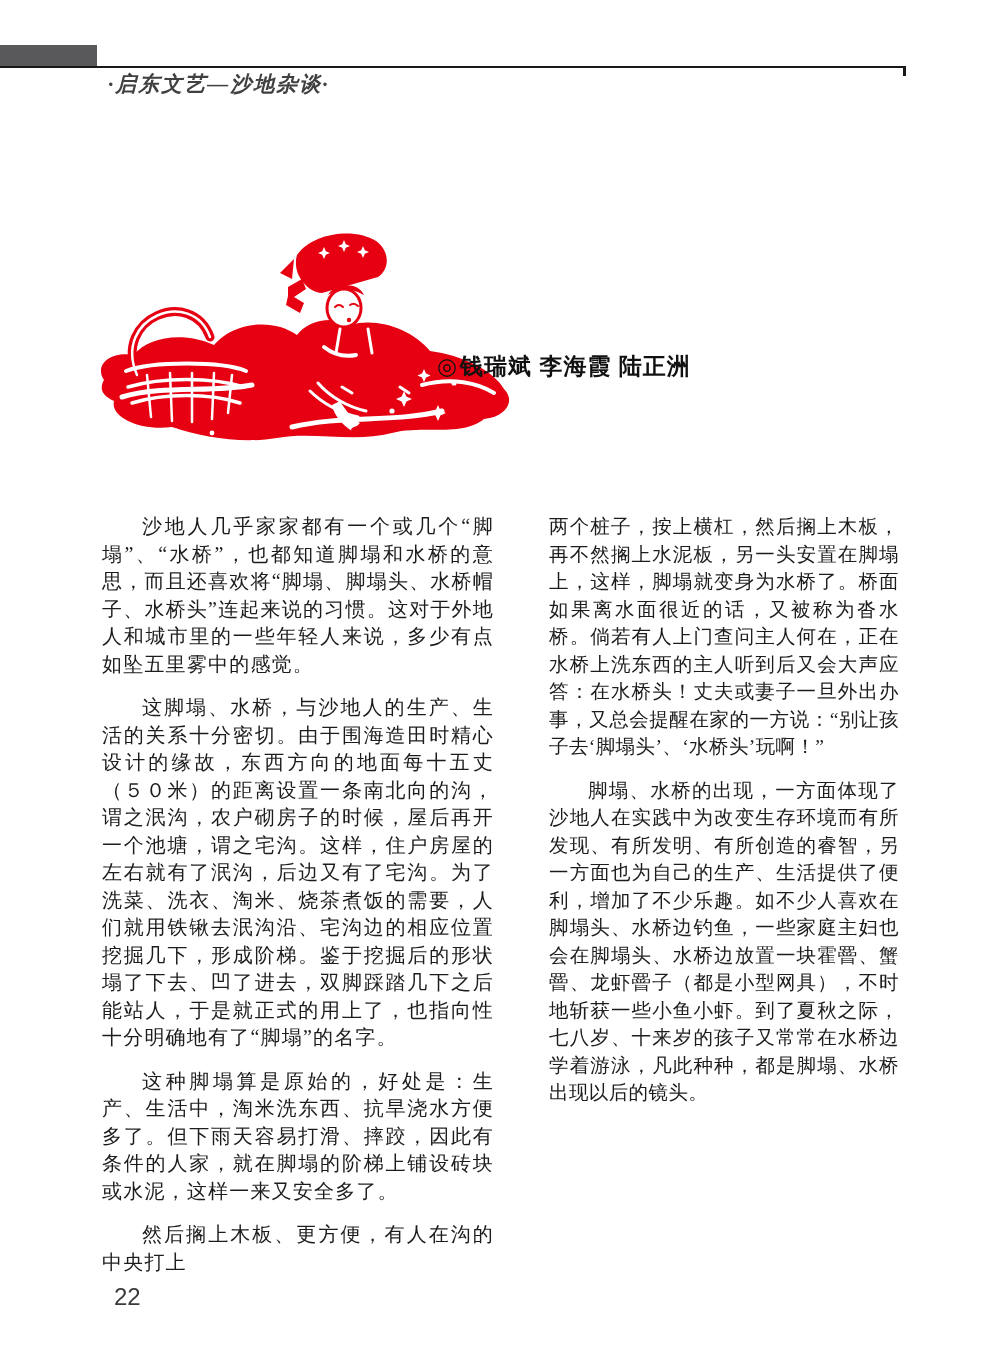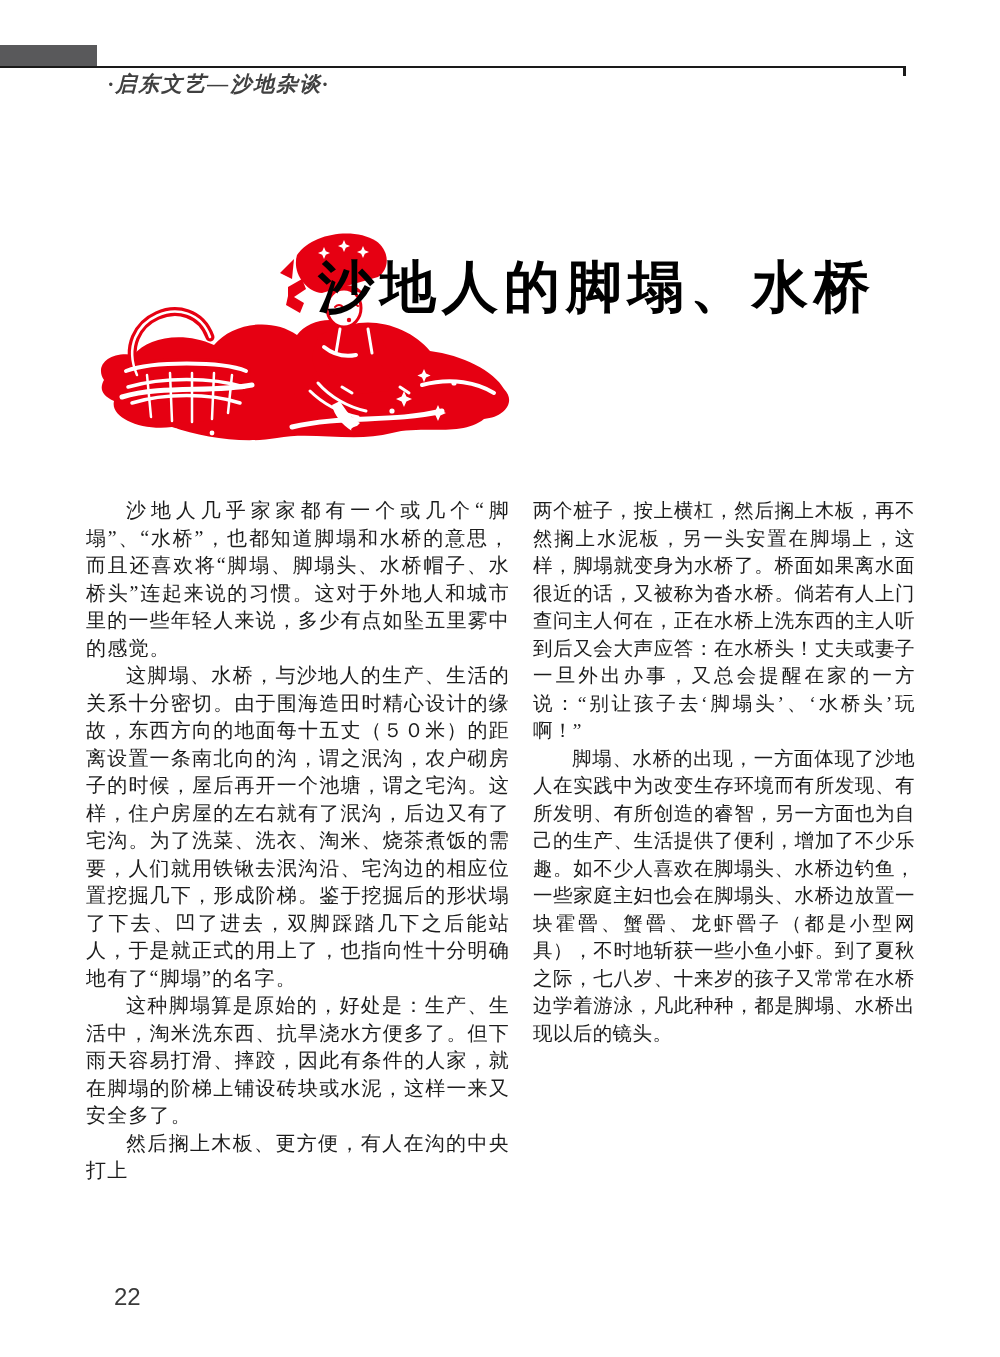--- a/index.html
+++ b/index.html
@@ -54,21 +54,21 @@
     letter-spacing:1px; color:#111;
     font-family:"Liberation Sans","DejaVu Sans",sans-serif;
     white-space:nowrap;
   }
   .byline .marker { margin-right:2px; font-weight:normal; }
   
   .col { position:absolute; top:497px; }
   .col-left  { left:86px;  width:424px; }
   .col-right { left:533px; width:382px; }
   .col p {
-    margin:0;
+    margin:16px;
     text-align:justify;
     text-indent:2em;
     color:#1c1c1c;
   }
   .col-left p  { font-size:20px;   line-height:27.5px; letter-spacing:1.2px; }
   .col-right p { font-size:19.5px; line-height:27.5px; letter-spacing:0.4px; }
   .col p.no-indent { text-indent:0; }
   
   .page-number {
     position:absolute; left:114px; top:1283px;
@@ -163,21 +163,23 @@
       <path d="M312,166 l2.4,5.6 5.6,2.4 -5.6,2.4 -2.4,5.6 -2.4,-5.6 -5.6,-2.4 5.6,-2.4 z"></path>
       <path d="M346,180 l2.4,5.6 5.6,2.4 -5.6,2.4 -2.4,5.6 -2.4,-5.6 -5.6,-2.4 5.6,-2.4 z"></path>
       <path d="M332,144 l2,4.6 4.6,2 -4.6,2 -2,4.6 -2,-4.6 -4.6,-2 4.6,-2 z"></path>
       <circle cx="300" cy="186" r="2.6"></circle>
       <circle cx="362" cy="158" r="2.6"></circle>
       <circle cx="84" cy="206" r="2.4"></circle>
       <circle cx="120" cy="208" r="2.4"></circle>
     </g>
   </svg>
 
-  <h1 class="article-title">沙地人的脚塌、水桥</h1>
+  <div class="byline">
+    <span class="marker">◎</span><span>钱瑞斌 李海霞 陆正洲</span>
+  </div>
 
   <div class="col col-left">
     <p>沙地人几乎家家都有一个或几个“脚塌”、“水桥”，也都知道脚塌和水桥的意思，而且还喜欢将“脚塌、脚塌头、水桥帽子、水桥头”连起来说的习惯。这对于外地人和城市里的一些年轻人来说，多少有点如坠五里雾中的感觉。</p>
     <p>这脚塌、水桥，与沙地人的生产、生活的关系十分密切。由于围海造田时精心设计的缘故，东西方向的地面每十五丈（５０米）的距离设置一条南北向的沟，谓之泯沟，农户砌房子的时候，屋后再开一个池塘，谓之宅沟。这样，住户房屋的左右就有了泯沟，后边又有了宅沟。为了洗菜、洗衣、淘米、烧茶煮饭的需要，人们就用铁锹去泯沟沿、宅沟边的相应位置挖掘几下，形成阶梯。鉴于挖掘后的形状塌了下去、凹了进去，双脚踩踏几下之后能站人，于是就正式的用上了，也指向性十分明确地有了“脚塌”的名字。</p>
     <p>这种脚塌算是原始的，好处是：生产、生活中，淘米洗东西、抗旱浇水方便多了。但下雨天容易打滑、摔跤，因此有条件的人家，就在脚塌的阶梯上铺设砖块或水泥，这样一来又安全多了。</p>
     <p>然后搁上木板、更方便，有人在沟的中央打上</p>
   </div>
   <div class="col col-right">
     <p class="no-indent">两个桩子，按上横杠，然后搁上木板，再不然搁上水泥板，另一头安置在脚塌上，这样，脚塌就变身为水桥了。桥面如果离水面很近的话，又被称为沓水桥。倘若有人上门查问主人何在，正在水桥上洗东西的主人听到后又会大声应答：在水桥头！丈夫或妻子一旦外出办事，又总会提醒在家的一方说：“别让孩子去‘脚塌头’、‘水桥头’玩啊！”</p>
     <p>脚塌、水桥的出现，一方面体现了沙地人在实践中为改变生存环境而有所发现、有所发明、有所创造的睿智，另一方面也为自己的生产、生活提供了便利，增加了不少乐趣。如不少人喜欢在脚塌头、水桥边钓鱼，一些家庭主妇也会在脚塌头、水桥边放置一块霍罾、蟹罾、龙虾罾子（都是小型网具），不时地斩获一些小鱼小虾。到了夏秋之际，七八岁、十来岁的孩子又常常在水桥边学着游泳，凡此种种，都是脚塌、水桥出现以后的镜头。</p>

